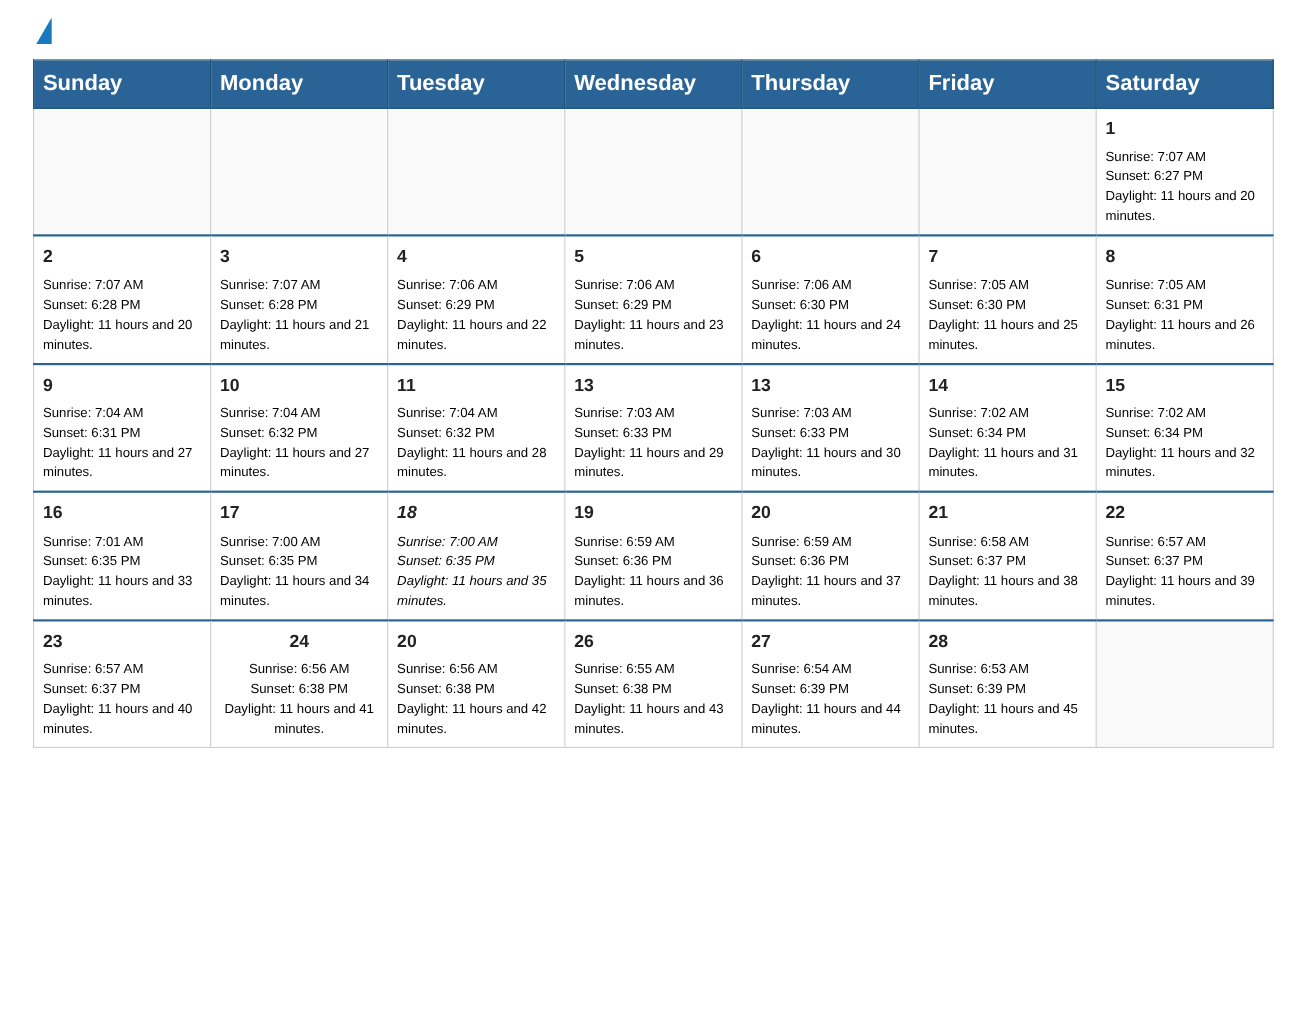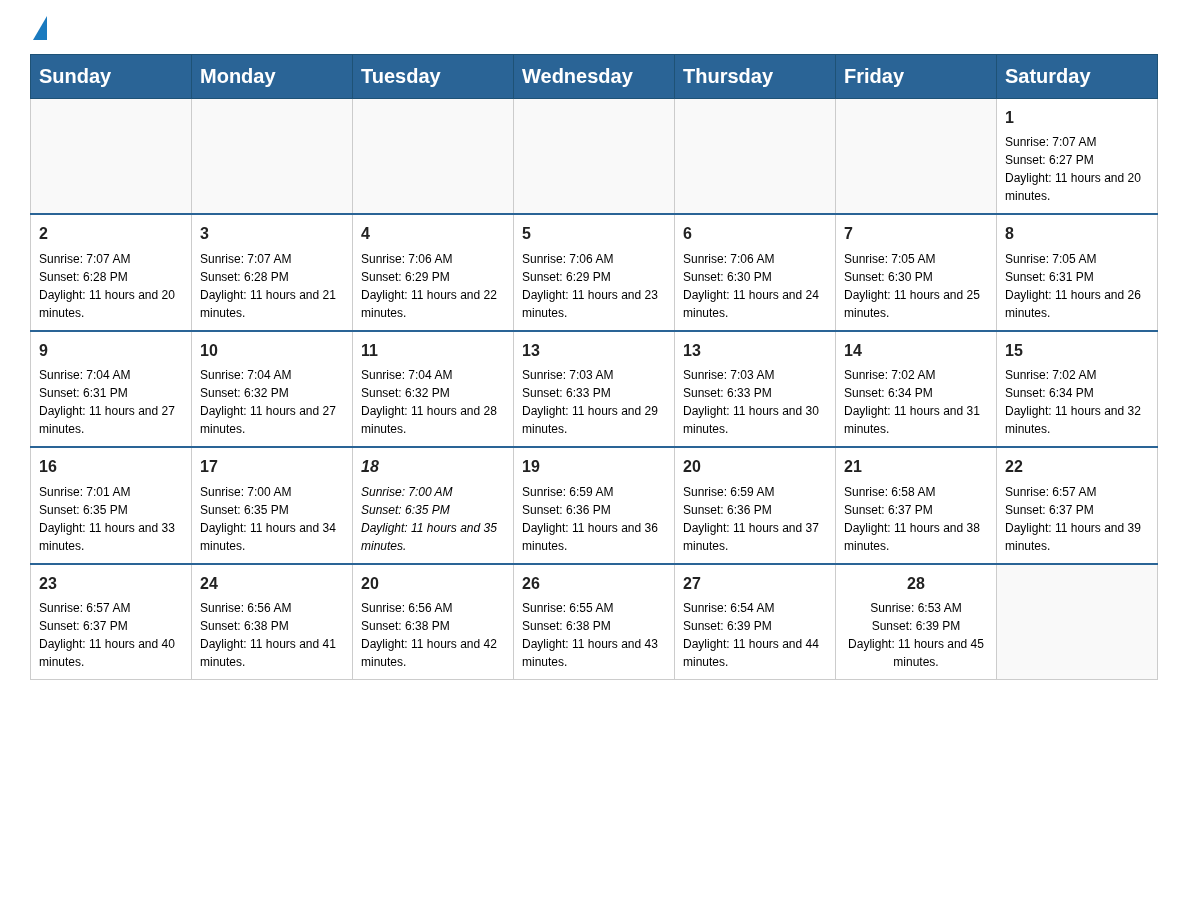--- a/index.html
+++ b/index.html
@@ -233,36 +233,36 @@
         <td style="border-top: 2px solid rgb(42, 100, 150); margin-left: 16px;">
           <span class="day-num">22</span>
           <div class="day-info">Sunrise: 6:57 AM<br>Sunset: 6:37 PM<br>Daylight: 11 hours and 39 minutes.</div>
         </td>
       </tr>
       <tr>
         <td class="row-separator" style="border-top: 2px solid rgb(42, 100, 150);">
           <span class="day-num">23</span>
           <div class="day-info">Sunrise: 6:57 AM<br>Sunset: 6:37 PM<br>Daylight: 11 hours and 40 minutes.</div>
         </td>
-        <td style="border-top: 2px solid rgb(42, 100, 150);">
+        <td style="border-top: 2px solid rgb(42, 100, 150); text-align: center;">
           <span class="day-num">24</span>
           <div class="day-info">Sunrise: 6:56 AM<br>Sunset: 6:38 PM<br>Daylight: 11 hours and 41 minutes.</div>
         </td>
         <td style="border-top: 2px solid rgb(42, 100, 150);">
           <span class="day-num">20</span>
           <div class="day-info">Sunrise: 6:56 AM<br>Sunset: 6:38 PM<br>Daylight: 11 hours and 42 minutes.</div>
         </td>
         <td style="border-top: 2px solid rgb(42, 100, 150);">
           <span class="day-num">26</span>
           <div class="day-info">Sunrise: 6:55 AM<br>Sunset: 6:38 PM<br>Daylight: 11 hours and 43 minutes.</div>
         </td>
         <td style="border-top: 2px solid rgb(42, 100, 150);">
           <span class="day-num">27</span>
           <div class="day-info">Sunrise: 6:54 AM<br>Sunset: 6:39 PM<br>Daylight: 11 hours and 44 minutes.</div>
         </td>
-        <td style="border-top: 2px solid rgb(42, 100, 150); text-align: center;">
+        <td style="border-top: 2px solid rgb(42, 100, 150);">
           <span class="day-num">28</span>
           <div class="day-info">Sunrise: 6:53 AM<br>Sunset: 6:39 PM<br>Daylight: 11 hours and 45 minutes.</div>
         </td>
         <td class="empty" style="border-top: 2px solid rgb(42, 100, 150);"></td>
       </tr>
     </tbody>
 </table>
 
 </body></html>

